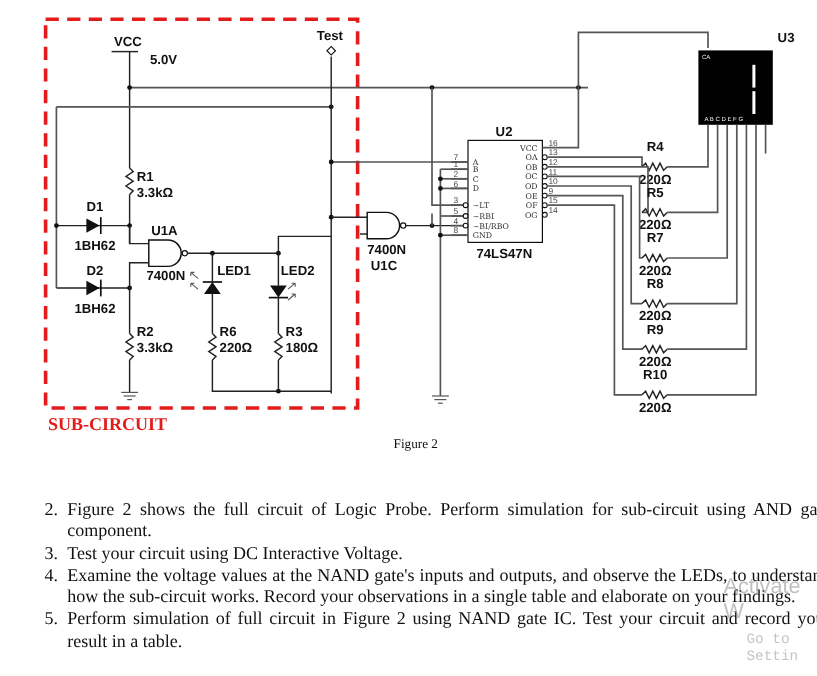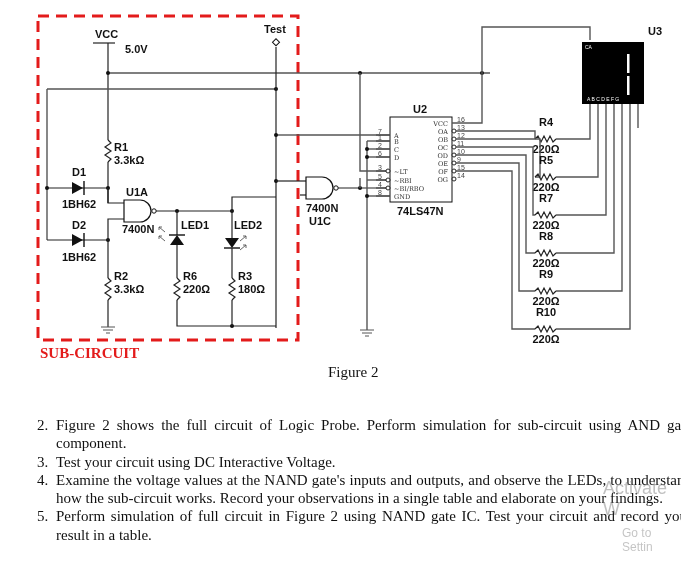--- a/index.html
+++ b/index.html
@@ -5,26 +5,26 @@
   html, body { margin: 0; padding: 0; background: #ffffff; }
   body { width: 681px; height: 563px; position: relative; overflow: hidden; font-family: "Liberation Sans", sans-serif; }
   #schematic { position: absolute; left: 0; top: 0; width: 681px; height: 400px; }
   .lbl { font-family: "Liberation Sans", sans-serif; font-weight: bold; font-size: 11px; fill: #111; }
   .pin { font-family: "DejaVu Serif", serif; font-size: 6.5px; fill: #333; }
   .pinnum { font-family: "Liberation Sans", sans-serif; font-size: 7px; fill: #444; }
   .seg { font-family: "Liberation Sans", sans-serif; font-size: 5px; fill: #fff; }
   .wire { stroke: #555; stroke-width: 1.4; fill: none; }
   .wireb { stroke: #222; stroke-width: 1.2; fill: none; }
   .sub-title { font-family: "Liberation Serif", serif; font-weight: bold; font-size: 15px; fill: #e31b1b; }
-  .fig-cap { position: absolute; left: 328px; top: 364px; font-family: "Liberation Serif", serif; font-size: 15px; color: #111; }
+  .fig-cap { position: absolute; left: 328px; top: 364px; font-family: "Liberation Serif", serif; font-size: 11px; color: #111; }
   ol.instructions { position: absolute; left: 30px; top: 416px; width: 640px; margin: 0; padding-left: 22px;
     font-family: "Liberation Serif", serif; font-size: 15px; line-height: 18.3px; color: #111; }
   ol.instructions li { text-align: justify; padding-left: 4px; }
   .watermark { position: absolute; left: 603px; top: 478px; font-family: "Liberation Sans", sans-serif; font-size: 18px; color: rgba(140,140,140,0.55); }
-  .watermark2 { position: absolute; left: 622px; top: 526px; font-family: Liberation Sans, sans-serif; font-size: 12px; color: rgba(140,140,140,0.5); }
+  .watermark2 { position: absolute; left: 622px; top: 526px; font-family: Liberation Mono, monospace; font-size: 12px; color: rgba(140,140,140,0.5); }
 </style>
 </head>
 <body>
 
 <svg id="schematic" viewBox="0 0 681 400" xmlns="http://www.w3.org/2000/svg">
 
   <rect x="38" y="16" width="260" height="324" fill="none" stroke="#e31b1b" stroke-width="3" stroke-dasharray="11,7"></rect>
   <text class="sub-title" x="40" y="358">SUB-CIRCUIT</text>
 
   <g>

